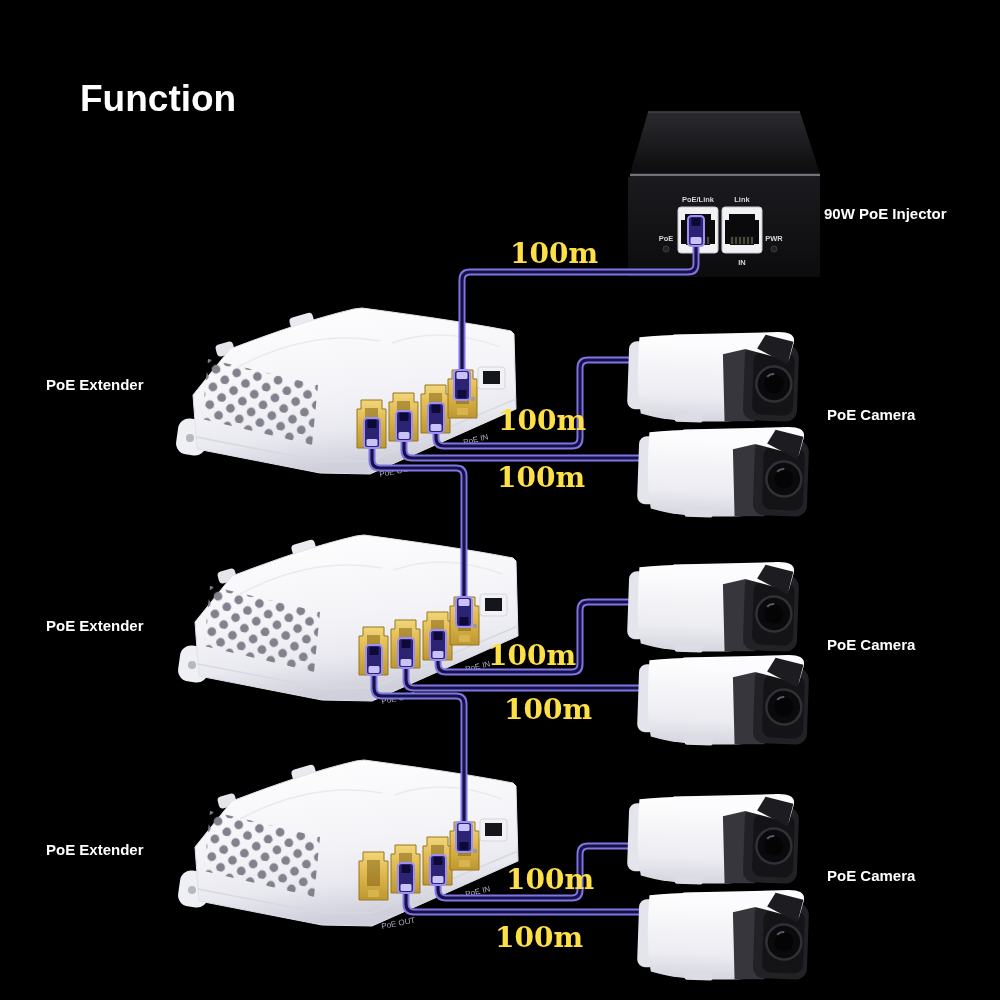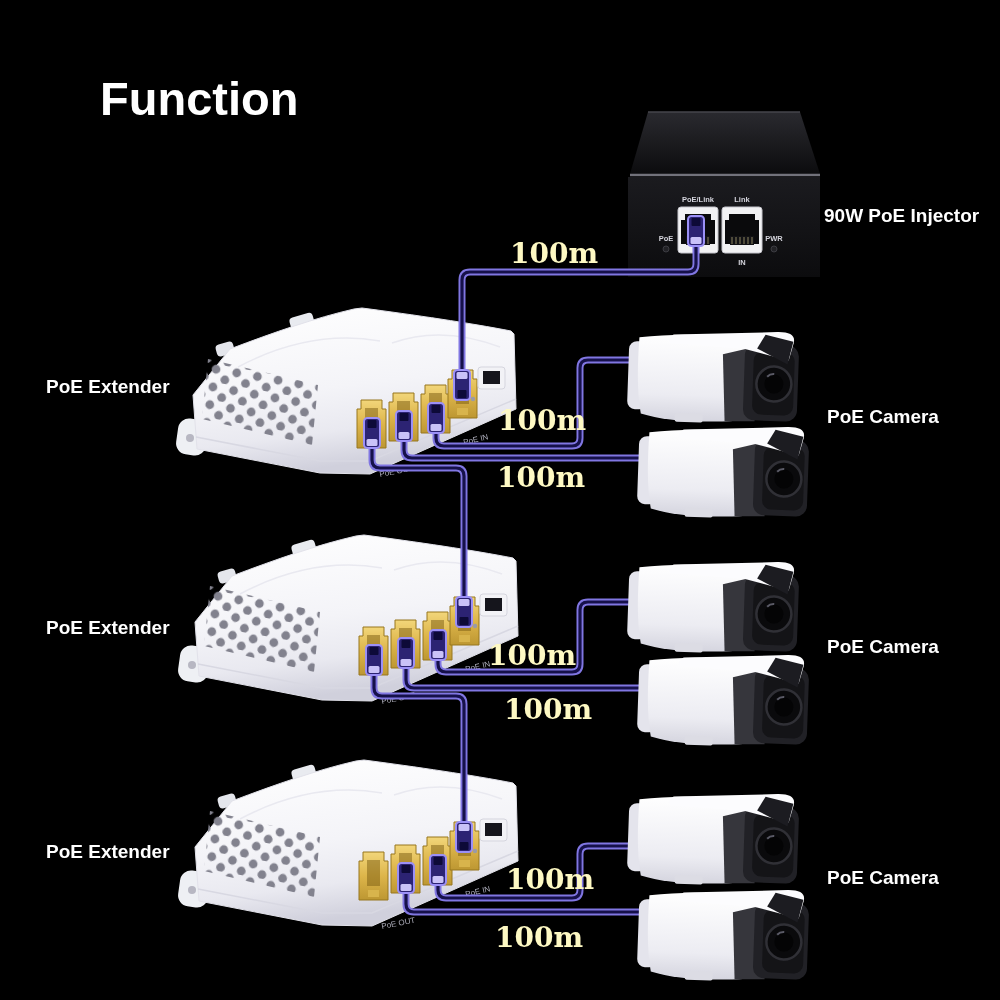--- a/index.html
+++ b/index.html
@@ -1,21 +1,21 @@
 <!DOCTYPE html>
 <html><head>
 <meta charset="utf-8">
 <style>
   html,body{margin:0;padding:0;background:#000;}
   .canvas{position:relative;width:1000px;height:1000px;background:#000;overflow:hidden;
           font-family:"Liberation Sans",sans-serif;}
-  .title{position:absolute;left:80px;top:64px;color:#fff;font-size:47px;font-weight:bold;
-         line-height:70px;letter-spacing:0px;margin-left:20px;}
-  .devlabel{position:absolute;color:#fff;font-size:19px;font-weight:bold;white-space:nowrap;}
-  .dist{position:absolute;width:120px;text-align:left;color:#fef9c3;
+  .title{position:absolute;left:80px;top:64px;color:#fff;font-size:37px;font-weight:bold;
+         line-height:70px;letter-spacing:0px;}
+  .devlabel{position:absolute;color:#fff;font-size:15px;font-weight:bold;white-space:nowrap;}
+  .dist{position:absolute;width:120px;text-align:left;color:#fde047;
         font-family:"DejaVu Serif",serif;font-size:28px;font-weight:bold;line-height:34px;}
   svg{position:absolute;left:0;top:0;}
   .cab-o use{stroke:#8076e2;stroke-width:7;fill:none;stroke-linecap:round;}
   .cab-i use{stroke:#16114a;stroke-width:3.2;fill:none;stroke-linecap:round;}
   .etch{font-family:"Liberation Sans",sans-serif;font-size:8px;fill:#aeaebb;}
   .injtxt{font-family:"Liberation Sans",sans-serif;font-size:7.5px;fill:#d4d4dc;font-weight:bold;}
 </style>
 </head>
 <body>
 

